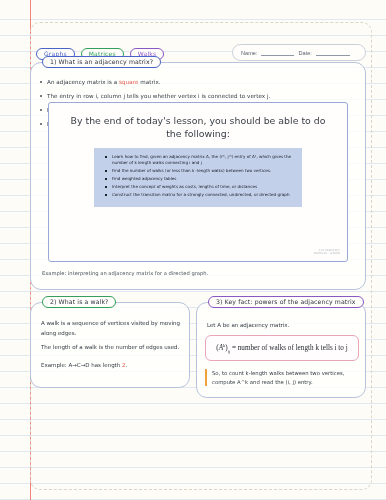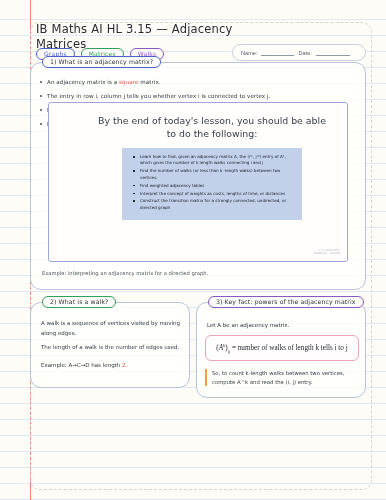--- a/index.html
+++ b/index.html
@@ -95,21 +95,20 @@
     width:2px;height:2px;border-radius:50%;background:#4a4f59;
   }
   .hl{color:#e0564c;}
 
   
   #slide{
     position:absolute;left:48px;top:102px;width:300px;height:160px;
     border:1px solid #9aa8d8;border-radius:3px;
     background:#fffefc;box-sizing:border-box;
     overflow:hidden;
-    padding-left:28px;
   }
   #slide-h{
     margin:11px 18px 0;
     font-family:"DejaVu Sans",sans-serif;
     font-size:9.4px;line-height:13px;color:#3a4049;text-align:center;
   }
   #slide-box{
     margin:8px 45px 0;
     background:#c3d0ea;
     padding:6px 8px 7px 6px;
@@ -181,21 +180,20 @@
 </style>
 </head>
 <body>
 
 <div id="paper"></div>
 <div id="margin-line"></div>
 <div id="sheet-edge"></div>
 
 <div id="content">
 
-  <div class="hdr">IB Maths AI HL 3.15 — Adjacency Matrices</div>
 
   <div class="chips">
     <span class="chip c0">Graphs</span>
     <span class="chip c1">Matrices</span>
     <span class="chip c2">Walks</span>
   </div>
 
   <div class="namedate">
     <span>Name:</span>
     <span class="nd-line a"></span>

